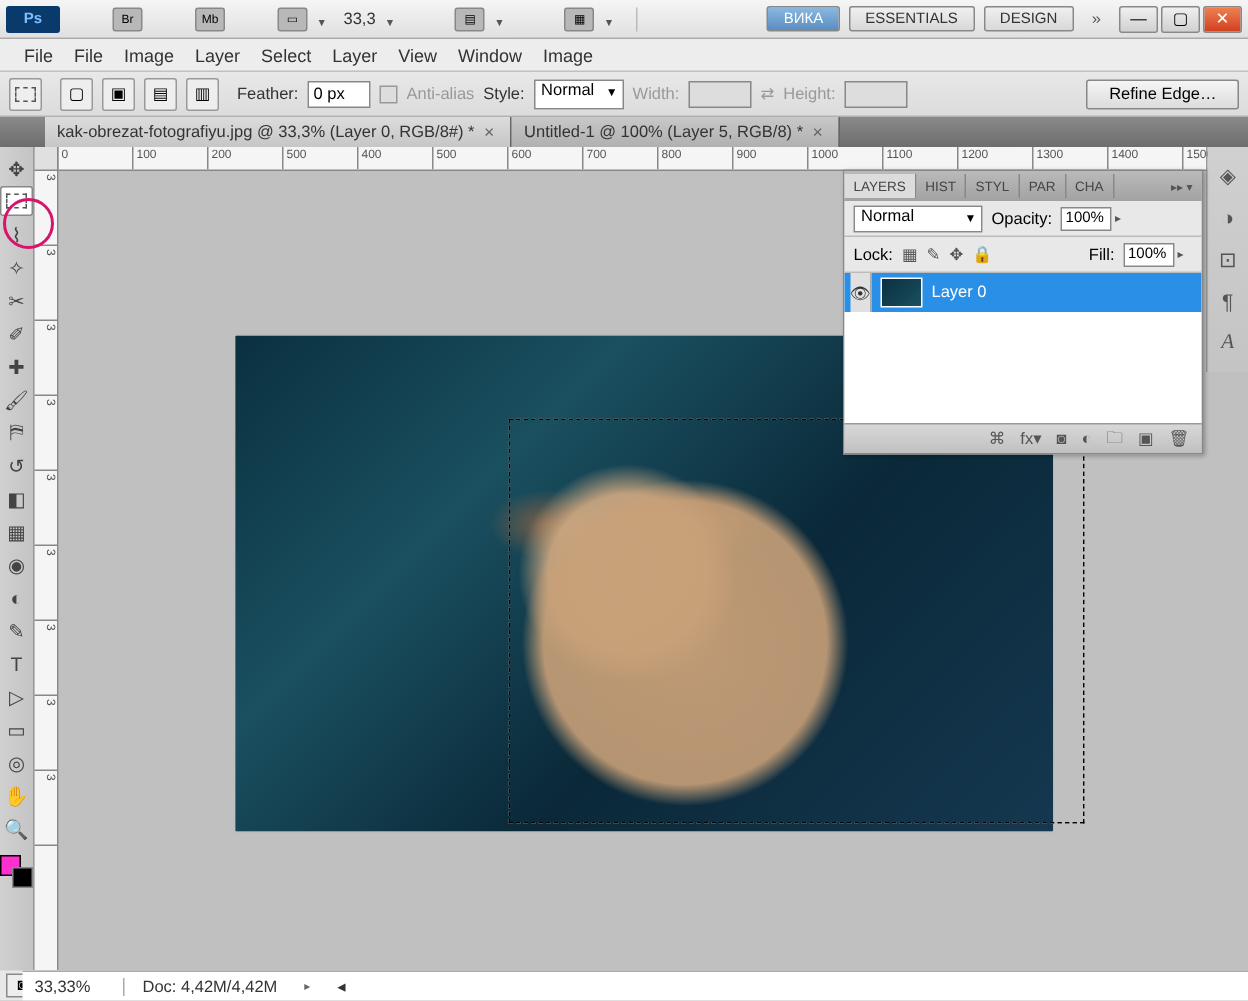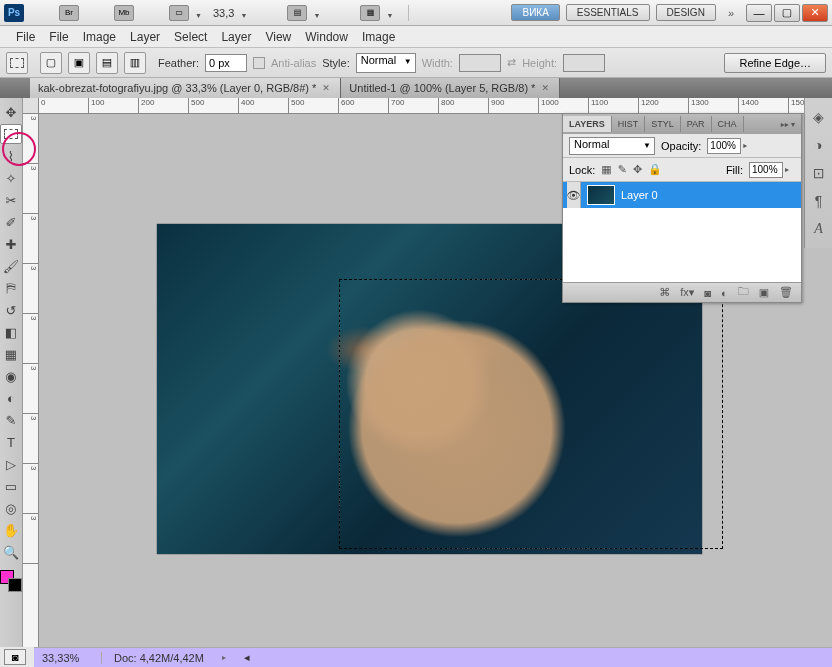--- a/index.html
+++ b/index.html
@@ -1,20 +1,20 @@
 <!DOCTYPE html>
 <html><head>
 <meta charset="utf-8">
 <style>
 * { margin: 0; padding: 0; box-sizing: border-box; font-family: Tahoma, Arial, sans-serif; font-size: 11px; }
 body { background: #e8e8e8; width: 832px; height: 667px; overflow: hidden; position: relative; }
 
 
 .titlebar { height: 26px; background: linear-gradient(#f5f5f5,#e0e0e0); border-bottom: 1px solid #aaa; display: flex; align-items: center; padding: 0 4px; gap: 6px; }
-.titlebar .ps-logo { width: 20px; height: 18px; background: #0a3a6b; color: #7ec0ff; font-weight: bold; font-size: 10px; display: flex; align-items: center; justify-content: center; border-radius: 2px; }
+.titlebar .ps-logo { width: 36px; height: 18px; background: #0a3a6b; color: #7ec0ff; font-weight: bold; font-size: 10px; display: flex; align-items: center; justify-content: center; border-radius: 2px; }
 .titlebar .app-btn { width: 20px; height: 16px; background: #b8b8b8; border: 1px solid #888; border-radius: 2px; font-size: 8px; display: flex; align-items: center; justify-content: center; margin-left: 29px; }
 .titlebar .zoom { font-size: 11px; color: #333; }
 .titlebar .dd { width: 12px; height: 10px; display: inline-block; }
 .titlebar .dd::after { content: "▼"; font-size: 7px; color: #555; }
 .titlebar .sep { width: 1px; height: 16px; background: #bbb; margin: 0 4px; }
 .workspace-btn { padding: 2px 10px; border: 1px solid #888; background: linear-gradient(#f0f0f0,#d8d8d8); border-radius: 2px; font-size: 10px; color: #333; }
 .workspace-btn.blue { background: linear-gradient(#8ab8e0,#5a8ec0); color: #fff; }
 .win-controls { margin-left: auto; display: flex; gap: 2px; }
 .win-btn { width: 26px; height: 18px; border: 1px solid #888; background: linear-gradient(#f0f0f0,#d0d0d0); border-radius: 2px; display: flex; align-items: center; justify-content: center; font-size: 11px; }
 .win-btn.close { background: linear-gradient(#f08050,#d04020); color: #fff; }
@@ -73,37 +73,37 @@
 .sel-marquee { position: absolute; border: 1.5px dashed #fff; outline: 1.5px dashed #000; outline-offset: -1px; top: 165px; left: 300px; width: 384px; height: 270px; pointer-events:none; }
 
 
 .right-strip { position: absolute; top: 98px; right: 0; width: 28px; background: linear-gradient(#d0d0d0,#c4c4c4); border-left: 1px solid #999; display: flex; flex-direction: column; align-items: center; gap: 10px; padding: 10px 0; z-index: 6; }
 .right-strip .ric { width: 18px; height: 18px; display:flex; align-items:center; justify-content:center; color:#555; font-size:14px; }
 
 
 .panel { position: absolute; top: 113px; right: 30px; width: 240px; background: #dcdcdc; border: 1px solid #888; box-shadow: 1px 1px 3px rgba(0,0,0,0.3); z-index: 10; }
 .panel-tabs { height: 20px; background: linear-gradient(#bababa,#a2a2a2); display: flex; align-items: center; }
 .ptab { padding: 3px 6px; font-size: 9px; color: #444; border-right: 1px solid #888; }
-.ptab.active { background: #dcdcdc; font-weight: bold; }
+.ptab.active { background: #dcdcdc; font-weight: normal; }
 .ptab-arrows { margin-left: auto; padding: 0 6px; font-size: 8px; color: #555; }
 .panel-row { height: 24px; display: flex; align-items: center; padding: 0 6px; gap: 6px; border-bottom: 1px solid #bbb; background: #e8e8e8; }
 .blend-sel { flex: 1; border: 1px solid #888; background: #fff; height: 18px; padding: 0 4px; position: relative; max-width: 86px; }
 .blend-sel::after { content:"▼"; position:absolute; right:3px; top:3px; font-size:8px; }
 .spin { display:flex; align-items:center; gap:2px; }
 .spin input { width: 34px; height: 16px; border: 1px solid #888; font-size: 10px; padding: 0 2px; }
 .spin .ar { width: 10px; font-size: 8px; color: #555; }
 .lock-icons { display:flex; gap:6px; color:#555; font-size:11px; }
 .layers-list { background: #fff; height: 100px; }
 .layer-row { height: 26px; background: #2a8fe6; color: #fff; display: flex; align-items: center; gap: 6px; padding: 0 4px; font-size: 11px; }
 .layer-eye { width: 14px; text-align: center; background:#e0e0e0; color:#333; height:100%; display:flex; align-items:center; justify-content:center; border-right:1px solid #aaa; }
 .layer-thumb { width: 28px; height: 20px; background: linear-gradient(135deg,#0a3040,#1a5060); border: 1px solid #fff; }
 .panel-footer { height: 20px; background: linear-gradient(#d8d8d8,#c0c0c0); border-top: 1px solid #999; display: flex; align-items: center; justify-content: flex-end; gap: 10px; padding: 0 8px; color: #555; font-size: 11px; }
 
 
-.statusbar { position: absolute; bottom: 0; left: 34px; right: 0; height: 20px; background: #c4b5fd; border-top: 1px solid #aaa; display: flex; align-items: center; gap: 12px; padding: 0 8px; font-size: 11px; color: #333; }
+.statusbar { position: absolute; bottom: 0; left: 15px; right: 0; height: 20px; background: #ffffff; border-top: 1px solid #aaa; display: flex; align-items: center; gap: 12px; padding: 0 8px; font-size: 11px; color: #333; }
 .statusbar .sb-zoom { width: 60px; border-right: 1px solid #aaa; }
 .statusbar .sb-arr { margin-left: 6px; font-size: 8px; color: #666; }
 .mask-ico { position:absolute; bottom:2px; left:4px; width:22px; height:16px; border:1px solid #888; background:#eee; display:flex; align-items:center; justify-content:center; }
 </style>
 </head>
 <body>
 
 <div class="titlebar">
   <div class="ps-logo">Ps</div>
   <div class="app-btn">Br</div>

